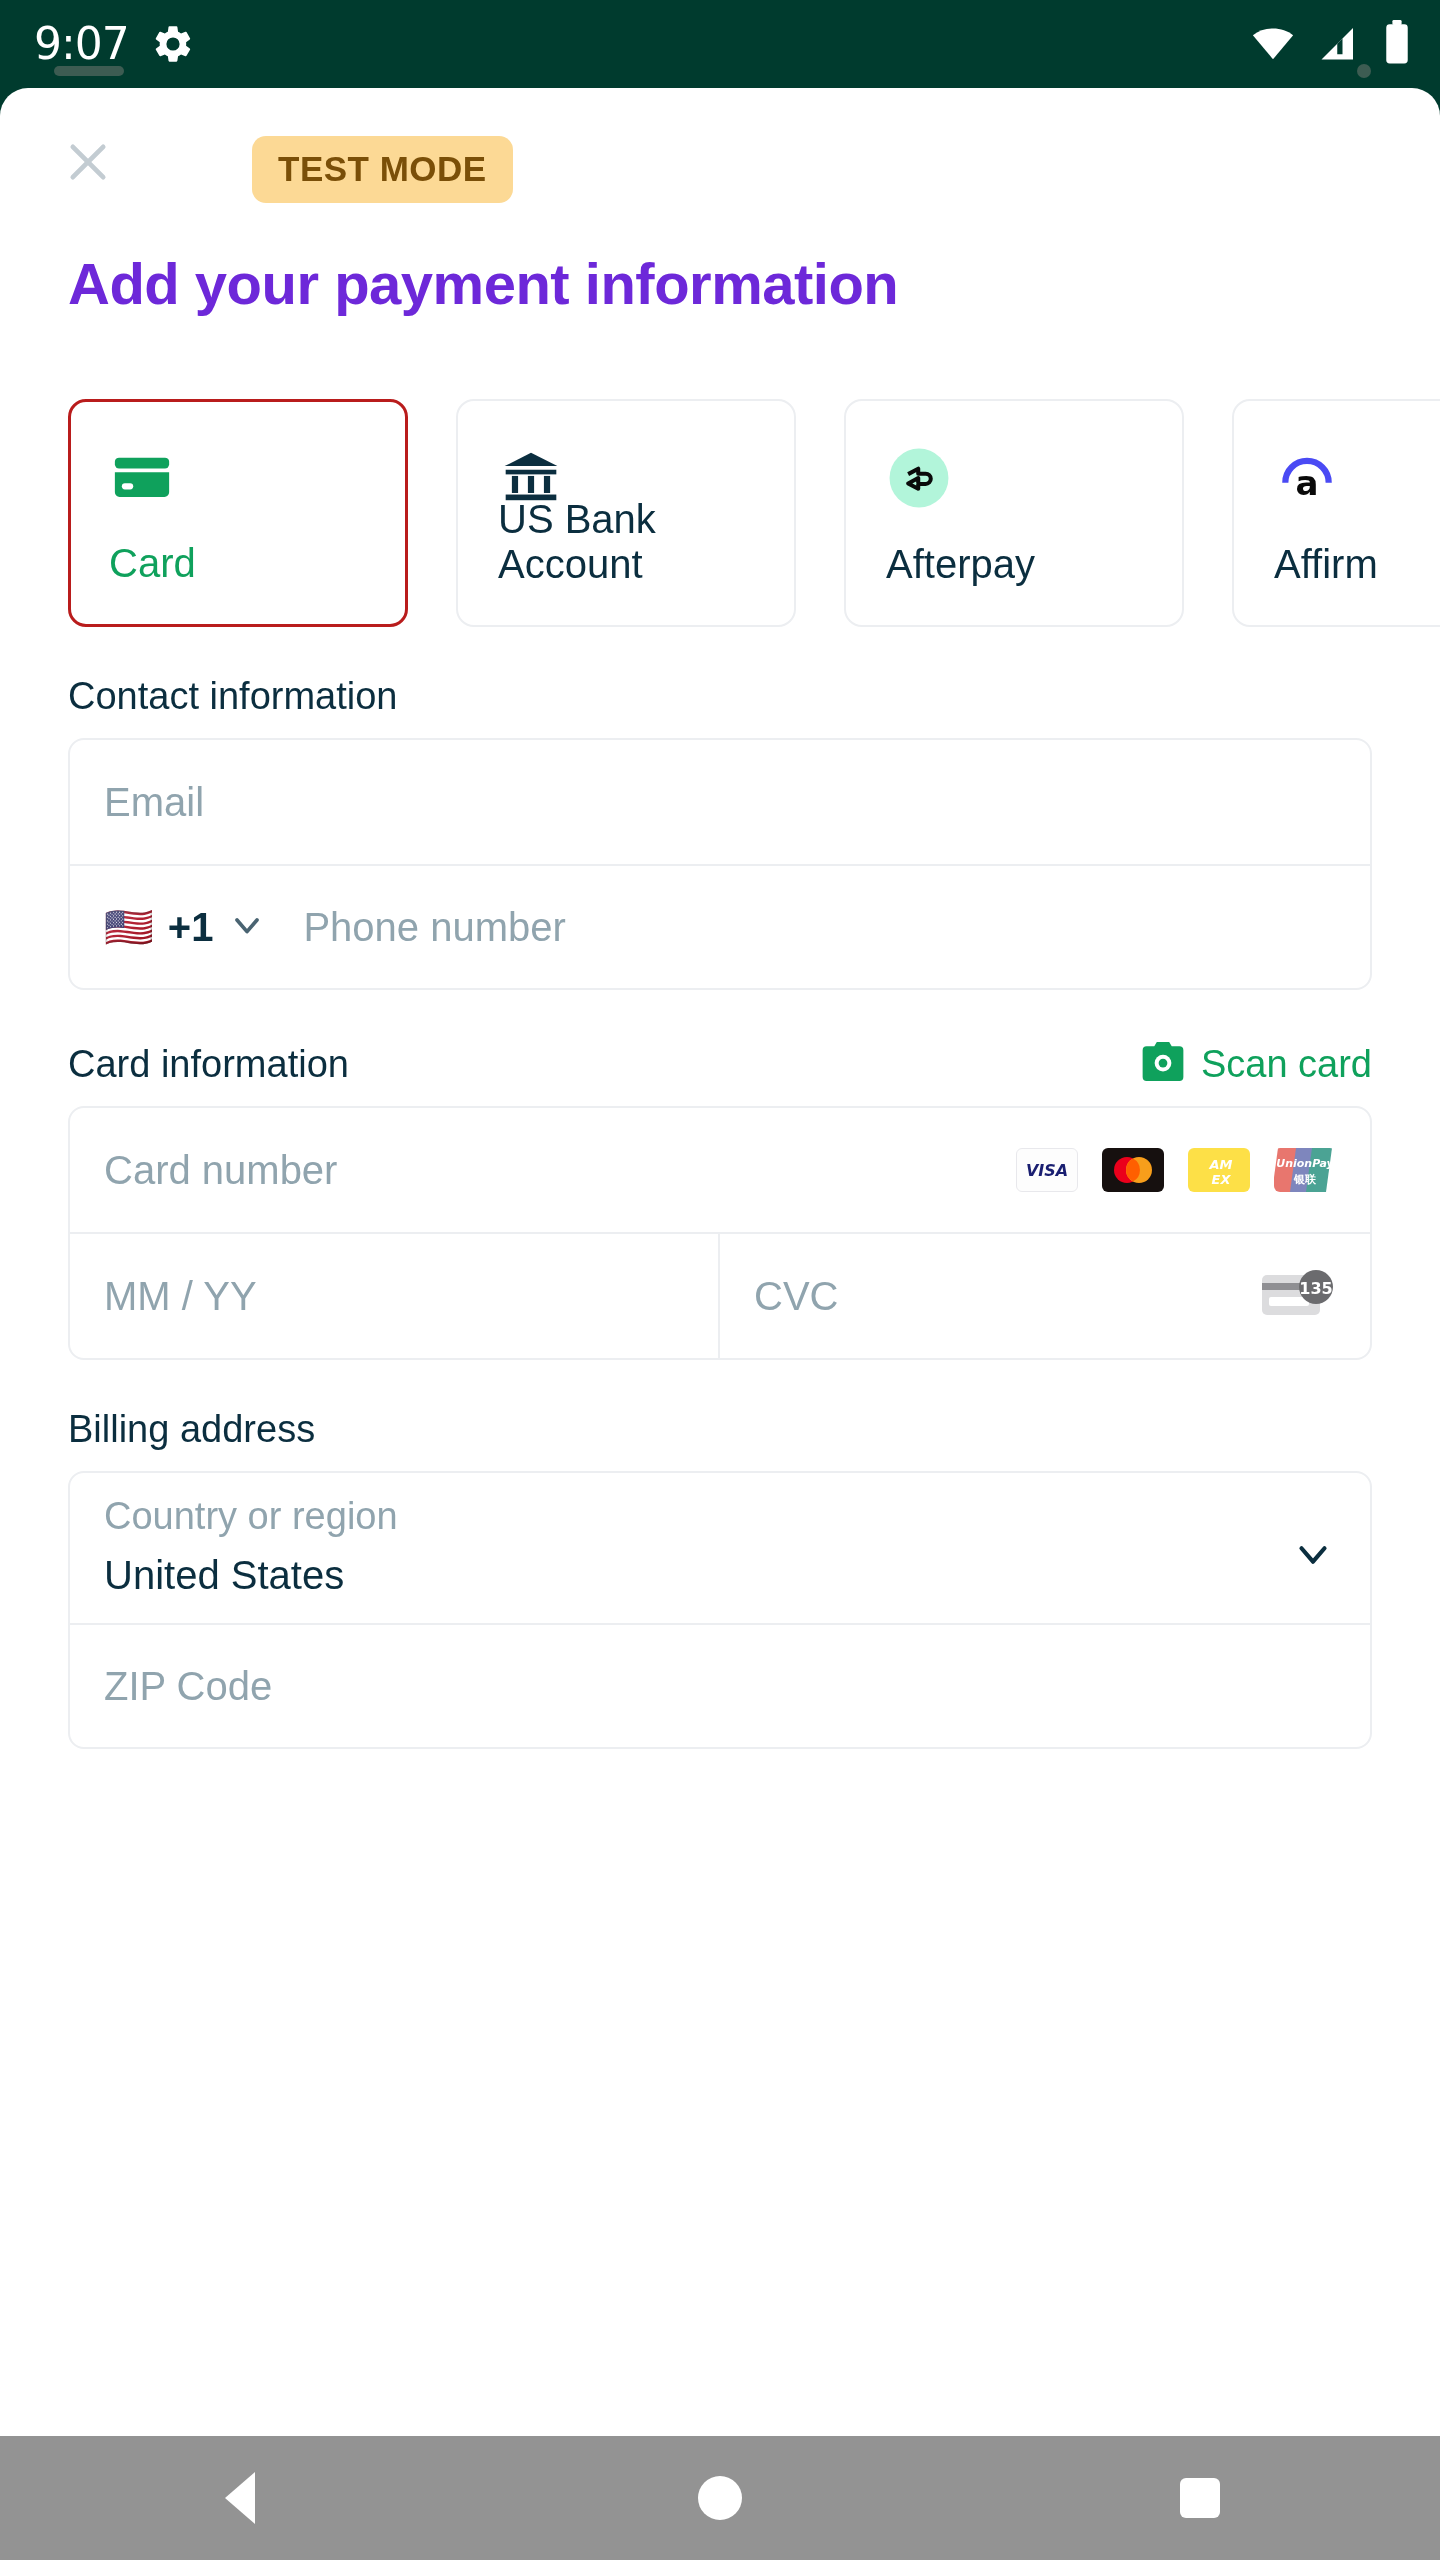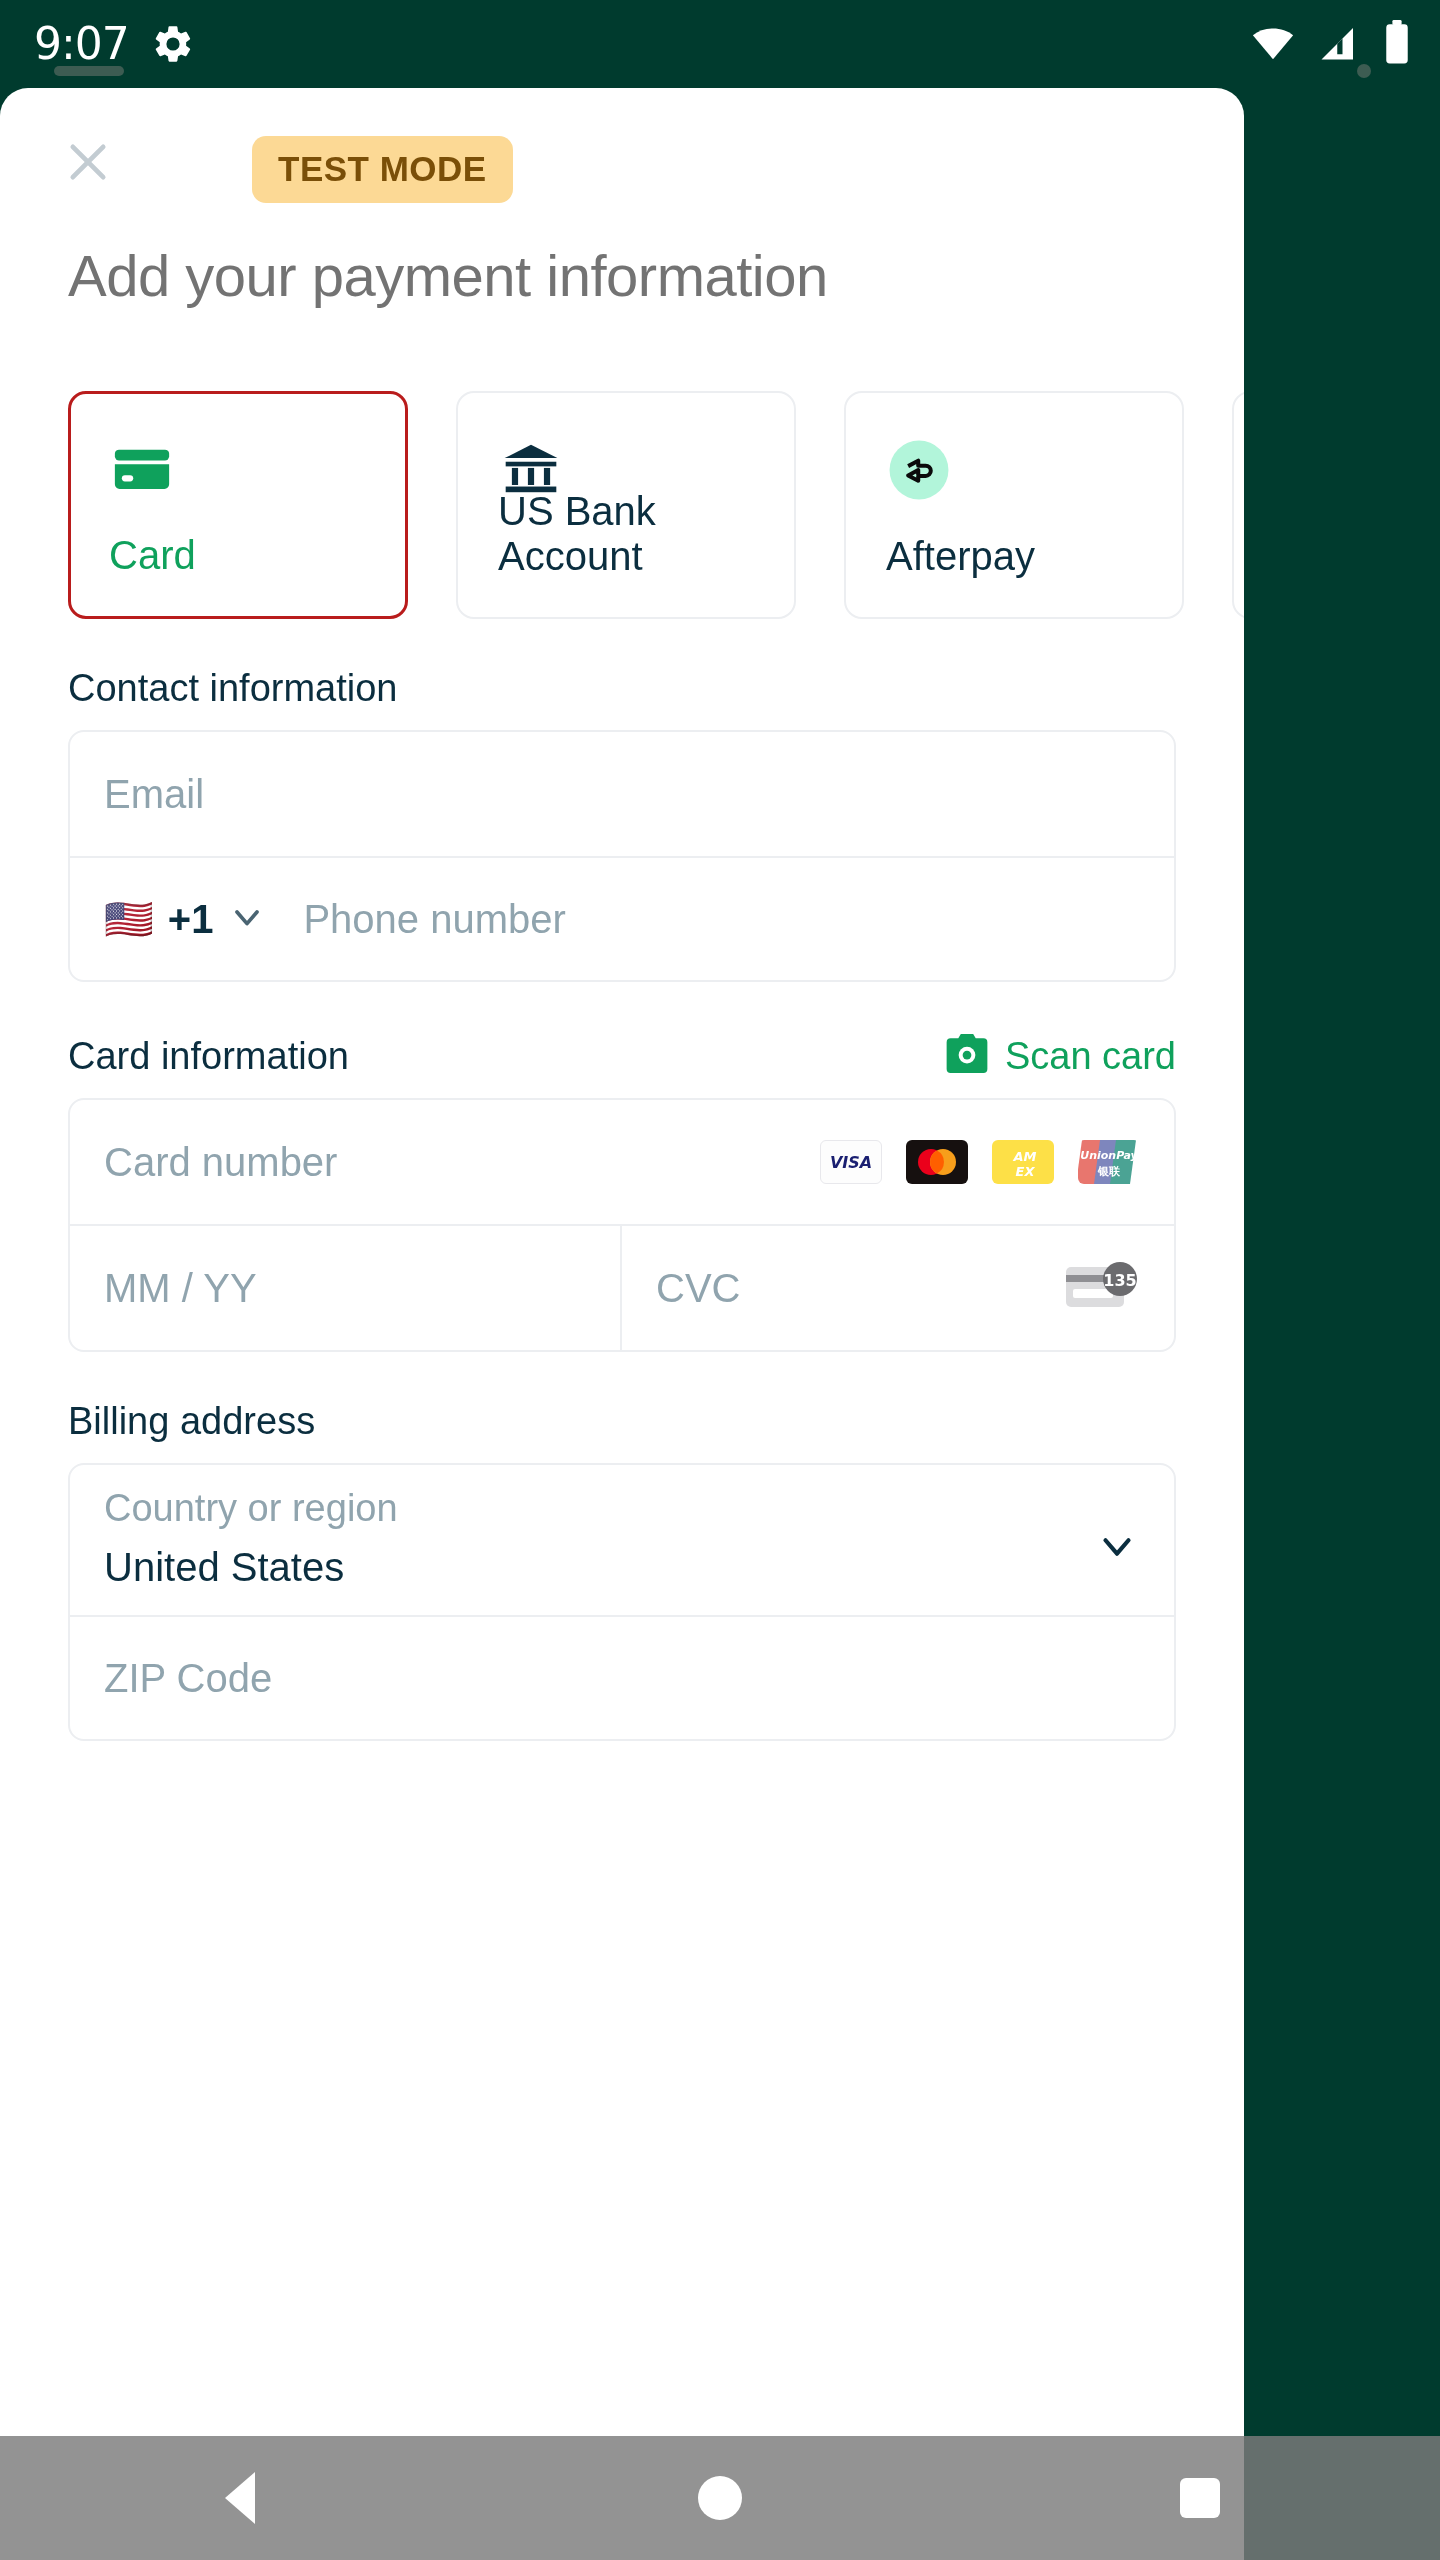--- a/index.html
+++ b/index.html
@@ -59,21 +59,21 @@
     width: 14px;
     height: 14px;
     border-radius: 50%;
     background: #3d5c52;
   }
 
   
   #sheet {
     position: absolute;
     top: 88px; left: 0;
-    width: 1244px;
+    width: 1440px;
     height: 2472px;
     background: #ffffff;
     border-radius: 28px 28px 0 0;
     overflow: hidden;
   }
 
   
   #sheet-header {
     position: relative;
     height: 130px;
@@ -91,24 +91,24 @@
     color: #7a4f08;
     font-weight: bold;
     font-size: 35px;
     padding: 15px 26px 17px;
     border-radius: 14px;
     letter-spacing: 0.5px;
     line-height: 1;
   }
 
   #page-title {
-    margin: 24px 0 0 68px;
+    margin: 32px 0 0 68px;
     font-size: 58px;
-    font-weight: normal;
-    color: #737373;
+    font-weight: bold;
+    color: #6d28d9;
     letter-spacing: -0.5px;
   }
 
   
   #method-tabs {
     margin-top: 82px;
     padding-left: 68px;
     display: flex;
     gap: 48px;
     height: 228px;

